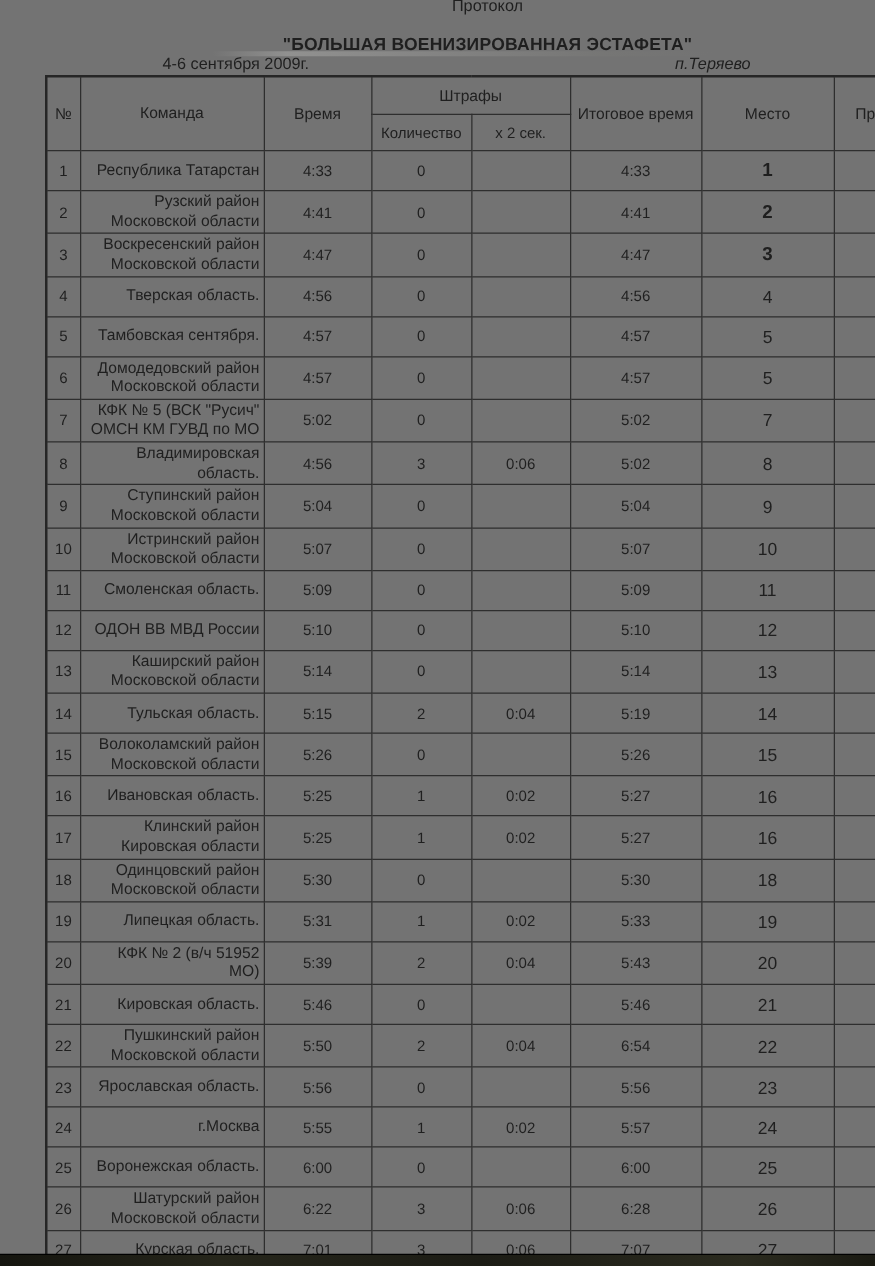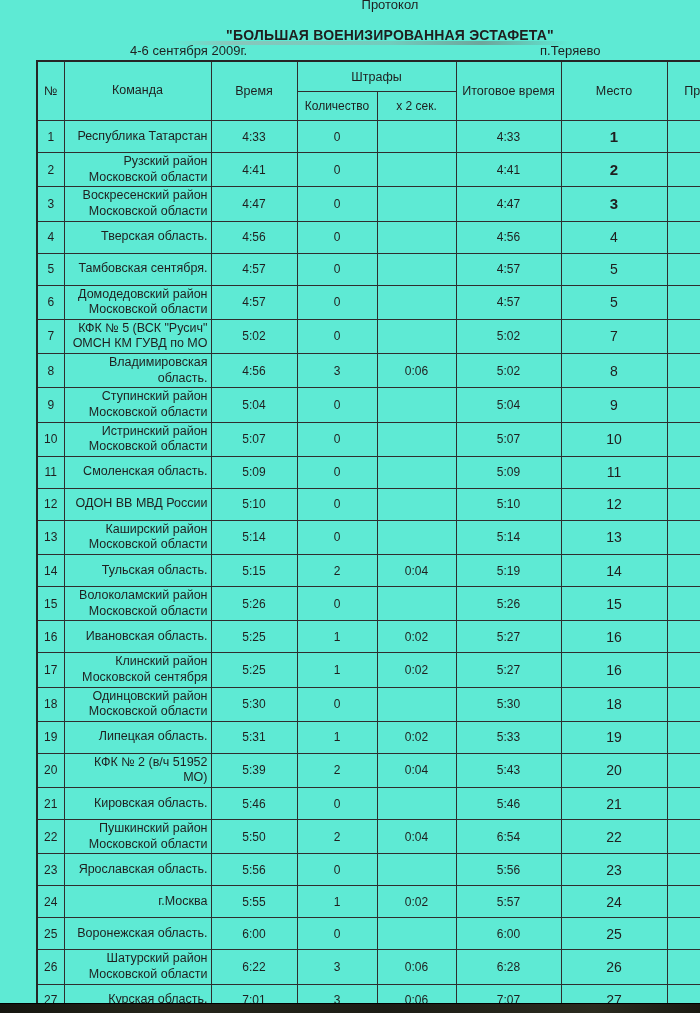--- a/index.html
+++ b/index.html
@@ -4,31 +4,31 @@
 <style>
   html, body { margin:0; padding:0; }
   body {
     width:700px; height:1013px;
     background:#ffffff;
     font-family:"Liberation Sans", sans-serif;
     color:#1f1f1f;
     position:relative;
     overflow:hidden;
   }
-  .page { position:absolute; inset:0; overflow:hidden; background:#5eead4; }
+  .page { position:absolute; inset:0; overflow:hidden; background:#737373; }
 
   .title1, .title2, .title3 {
     position:absolute; left:80px; width:620px; text-align:center;
   }
   .title1 { top:-3px; font-size:13px; }
   .title2 { top:12px; font-size:13px; }
   .title3 { top:27px; font-size:14px; font-weight:bold; letter-spacing:.2px; }
 
   .date-line { position:absolute; top:43px; left:130px; font-size:13px; }
-  .location  { position:absolute; top:43px; left:540px; font-size:13px; }
+  .location  { position:absolute; top:43px; left:540px; font-size:13px;font-style:italic; }
 
   .scan-streak {
     position:absolute; top:41px; left:170px; width:400px; height:4px;
     background:linear-gradient(90deg, rgba(170,170,168,0) 0%, rgba(170,170,168,.55) 15%,
                rgba(150,150,148,.35) 55%, rgba(120,120,118,.6) 78%, rgba(170,170,168,0) 100%);
     border-radius:2px;
   }
 
   table.results {
     position:absolute; top:60px; left:36px;
@@ -269,21 +269,21 @@
           <td class="c-time">5:25</td>
           <td class="c-count">1</td>
           <td class="c-sec">0:02</td>
           <td class="c-final">5:27</td>
           <td class="c-place">16</td>
           <td class="c-note"></td>
         </tr>
         <tr>
           <td class="c-num">17</td>
           <td class="c-team">Клинский район
-Московской сентября</td>
+Кировская области</td>
           <td class="c-time">5:25</td>
           <td class="c-count">1</td>
           <td class="c-sec">0:02</td>
           <td class="c-final">5:27</td>
           <td class="c-place">16</td>
           <td class="c-note"></td>
         </tr>
         <tr>
           <td class="c-num">18</td>
           <td class="c-team">Одинцовский район

